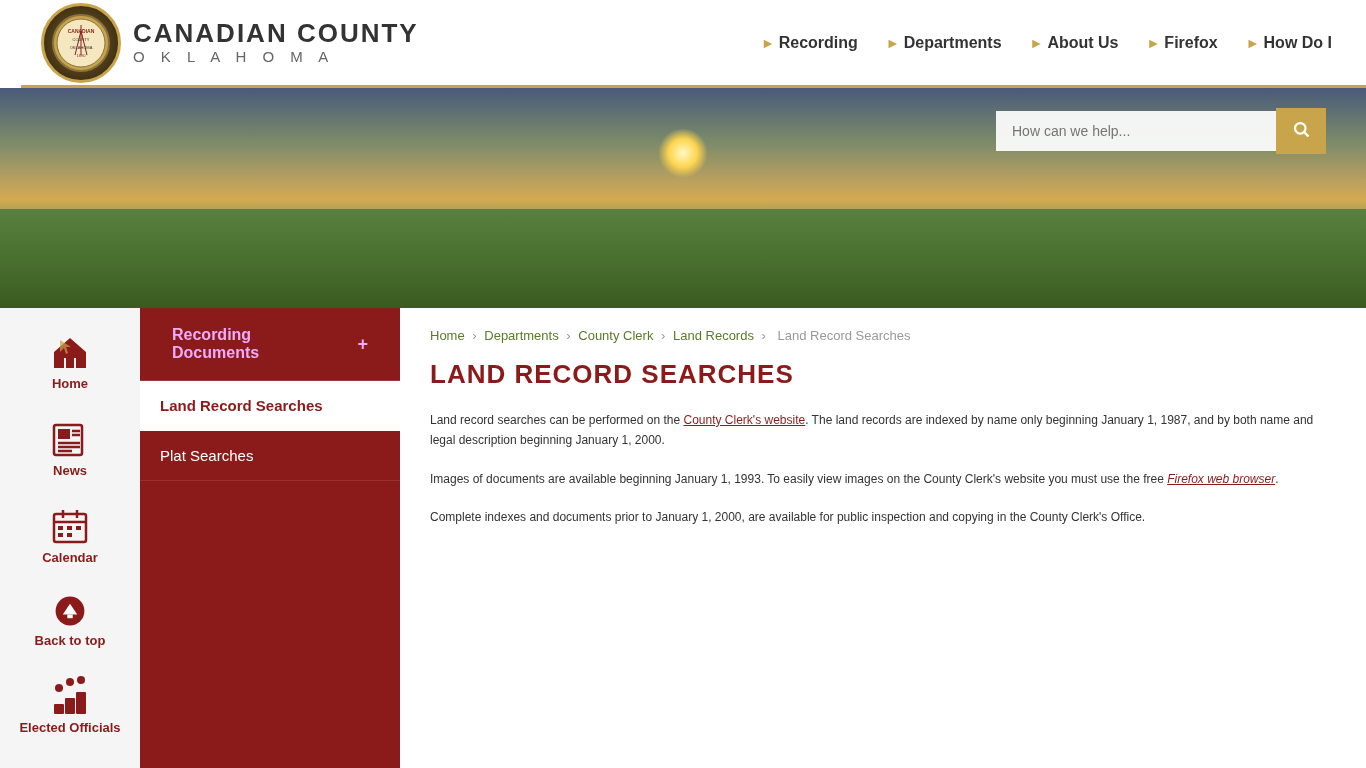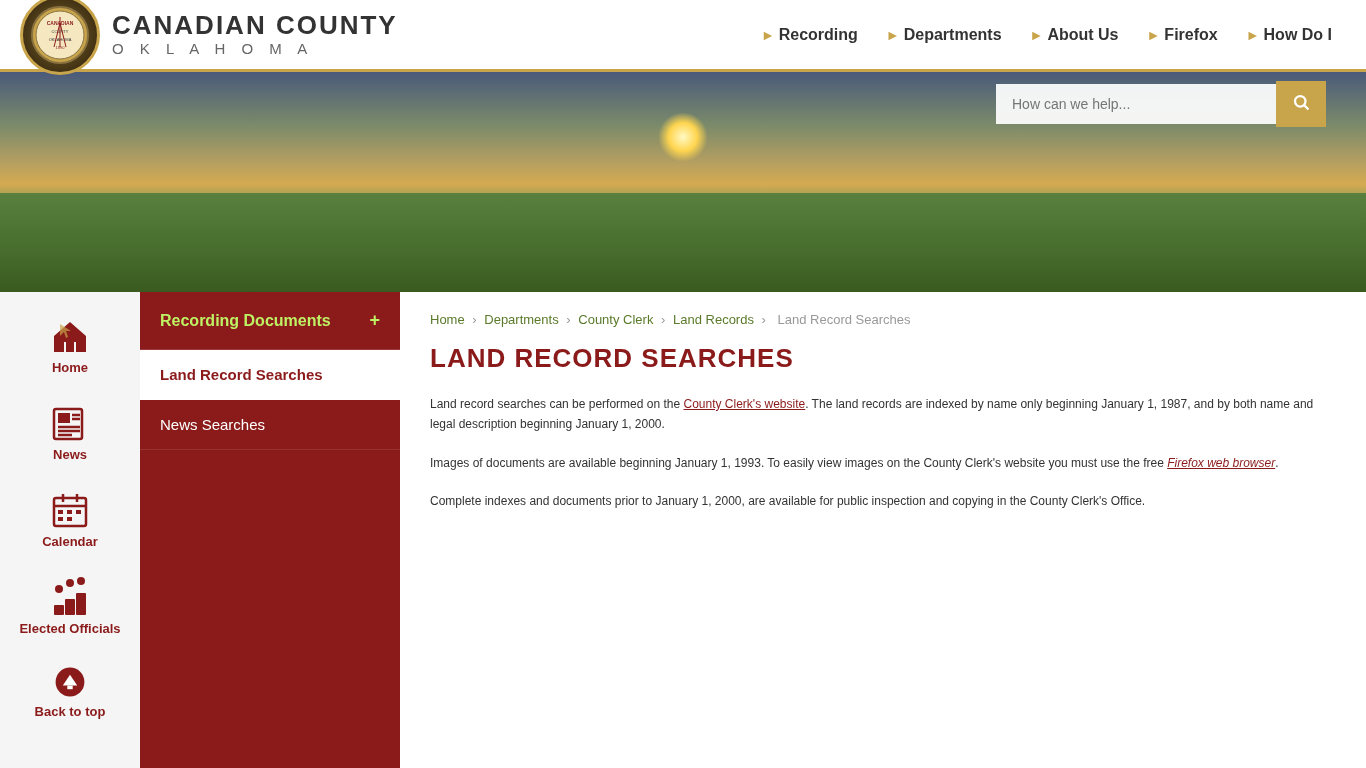--- a/index.html
+++ b/index.html
@@ -7,21 +7,22 @@
 
     
     .header {
       display: flex;
       align-items: center;
       background: #fff;
       padding: 8px 20px;
       border-bottom: 3px solid #c8a44a;
       position: relative;
       z-index: 10;
-      height: 72px;
+      height: 88px;
+      margin-left: 21px;
     }
     .header-logo {
       display: flex;
       align-items: center;
       gap: 12px;
       flex-shrink: 0;
     }
     .logo-seal {
       width: 80px;
       height: 80px;
@@ -102,21 +103,21 @@
       top: 40px;
       left: 50%;
       transform: translateX(-50%);
       width: 50px;
       height: 50px;
       background: radial-gradient(circle, #fff9c4 0%, #ffd54f 40%, transparent 70%);
       border-radius: 50%;
     }
     .search-bar-hero {
       position: absolute;
-      top: 9px;
+      top: 20px;
       right: 40px;
       display: flex;
       align-items: center;
       gap: 0;
     }
     .search-input-hero {
       width: 280px;
       padding: 12px 16px;
       font-size: 14px;
       border: none;
@@ -168,22 +169,22 @@
     
     .nav-sidebar {
       width: 260px;
       background: #8b1a1a;
       flex-shrink: 0;
     }
     .nav-sidebar-item {
       display: flex;
       align-items: center;
       justify-content: space-between;
-      padding: 18px 20px;
-      color: #bef264;
+      padding: 18px 32px;
+      color: #f0abfc;
       font-size: 16px;
       font-weight: 600;
       cursor: pointer;
       border-bottom: 1px solid rgba(255,255,255,0.15);
       gap: 16px;
     }
     .nav-sidebar-item .plus {
       font-size: 18px;
       font-weight: bold;
     }
@@ -330,51 +331,51 @@
         <line x1="13" y1="4" x2="13" y2="12" stroke-width="2.5"></line>
         <line x1="27" y1="4" x2="27" y2="12" stroke-width="2.5"></line>
         <rect x="8" y="20" width="5" height="4" fill="#8b1a1a" stroke="none"></rect>
         <rect x="17" y="20" width="5" height="4" fill="#8b1a1a" stroke="none"></rect>
         <rect x="26" y="20" width="5" height="4" fill="#8b1a1a" stroke="none"></rect>
         <rect x="8" y="27" width="5" height="4" fill="#8b1a1a" stroke="none"></rect>
         <rect x="17" y="27" width="5" height="4" fill="#8b1a1a" stroke="none"></rect>
       </svg>
       <span>Calendar</span>
     </div>
+    <div class="sidebar-icon-item back-to-top">
+      <svg viewBox="0 0 40 40" fill="none">
+        <circle cx="20" cy="20" r="16" fill="#8b1a1a"></circle>
+        <path d="M20 12 L12 24 L28 24 Z" fill="#fff"></path>
+        <rect x="17" y="24" width="6" height="4" fill="#fff"></rect>
+      </svg>
+      <span>Back to top</span>
+    </div>
     <div class="sidebar-icon-item">
       <svg viewBox="0 0 40 40" fill="none">
         <rect x="4" y="28" width="10" height="10" rx="1" fill="#8b1a1a"></rect>
         <rect x="15" y="22" width="10" height="16" rx="1" fill="#8b1a1a"></rect>
         <rect x="26" y="16" width="10" height="22" rx="1" fill="#8b1a1a"></rect>
         <circle cx="9" cy="12" r="4" fill="#8b1a1a"></circle>
         <circle cx="20" cy="6" r="4" fill="#8b1a1a"></circle>
         <circle cx="31" cy="4" r="4" fill="#8b1a1a"></circle>
       </svg>
       <span>Elected Officials</span>
     </div>
-    <div class="sidebar-icon-item back-to-top">
-      <svg viewBox="0 0 40 40" fill="none">
-        <circle cx="20" cy="20" r="16" fill="#8b1a1a"></circle>
-        <path d="M20 12 L12 24 L28 24 Z" fill="#fff"></path>
-        <rect x="17" y="24" width="6" height="4" fill="#fff"></rect>
-      </svg>
-      <span>Back to top</span>
-    </div>
   </aside>
 
   <nav class="nav-sidebar">
     <div class="nav-sidebar-item">
       <span>Recording Documents</span>
       <span class="plus">+</span>
     </div>
     <div class="nav-sidebar-sub active-sub">
       <span>Land Record Searches</span>
     </div>
     <div class="nav-sidebar-sub">
-      <span>News Searches</span>
+      <span>Plat Searches</span>
     </div>
   </nav>
 
   <main class="main-content">
 
     <div class="breadcrumb">
       <a href="#">Home</a>
       <span> › </span>
       <a href="#">Departments</a>
       <span> › </span>

